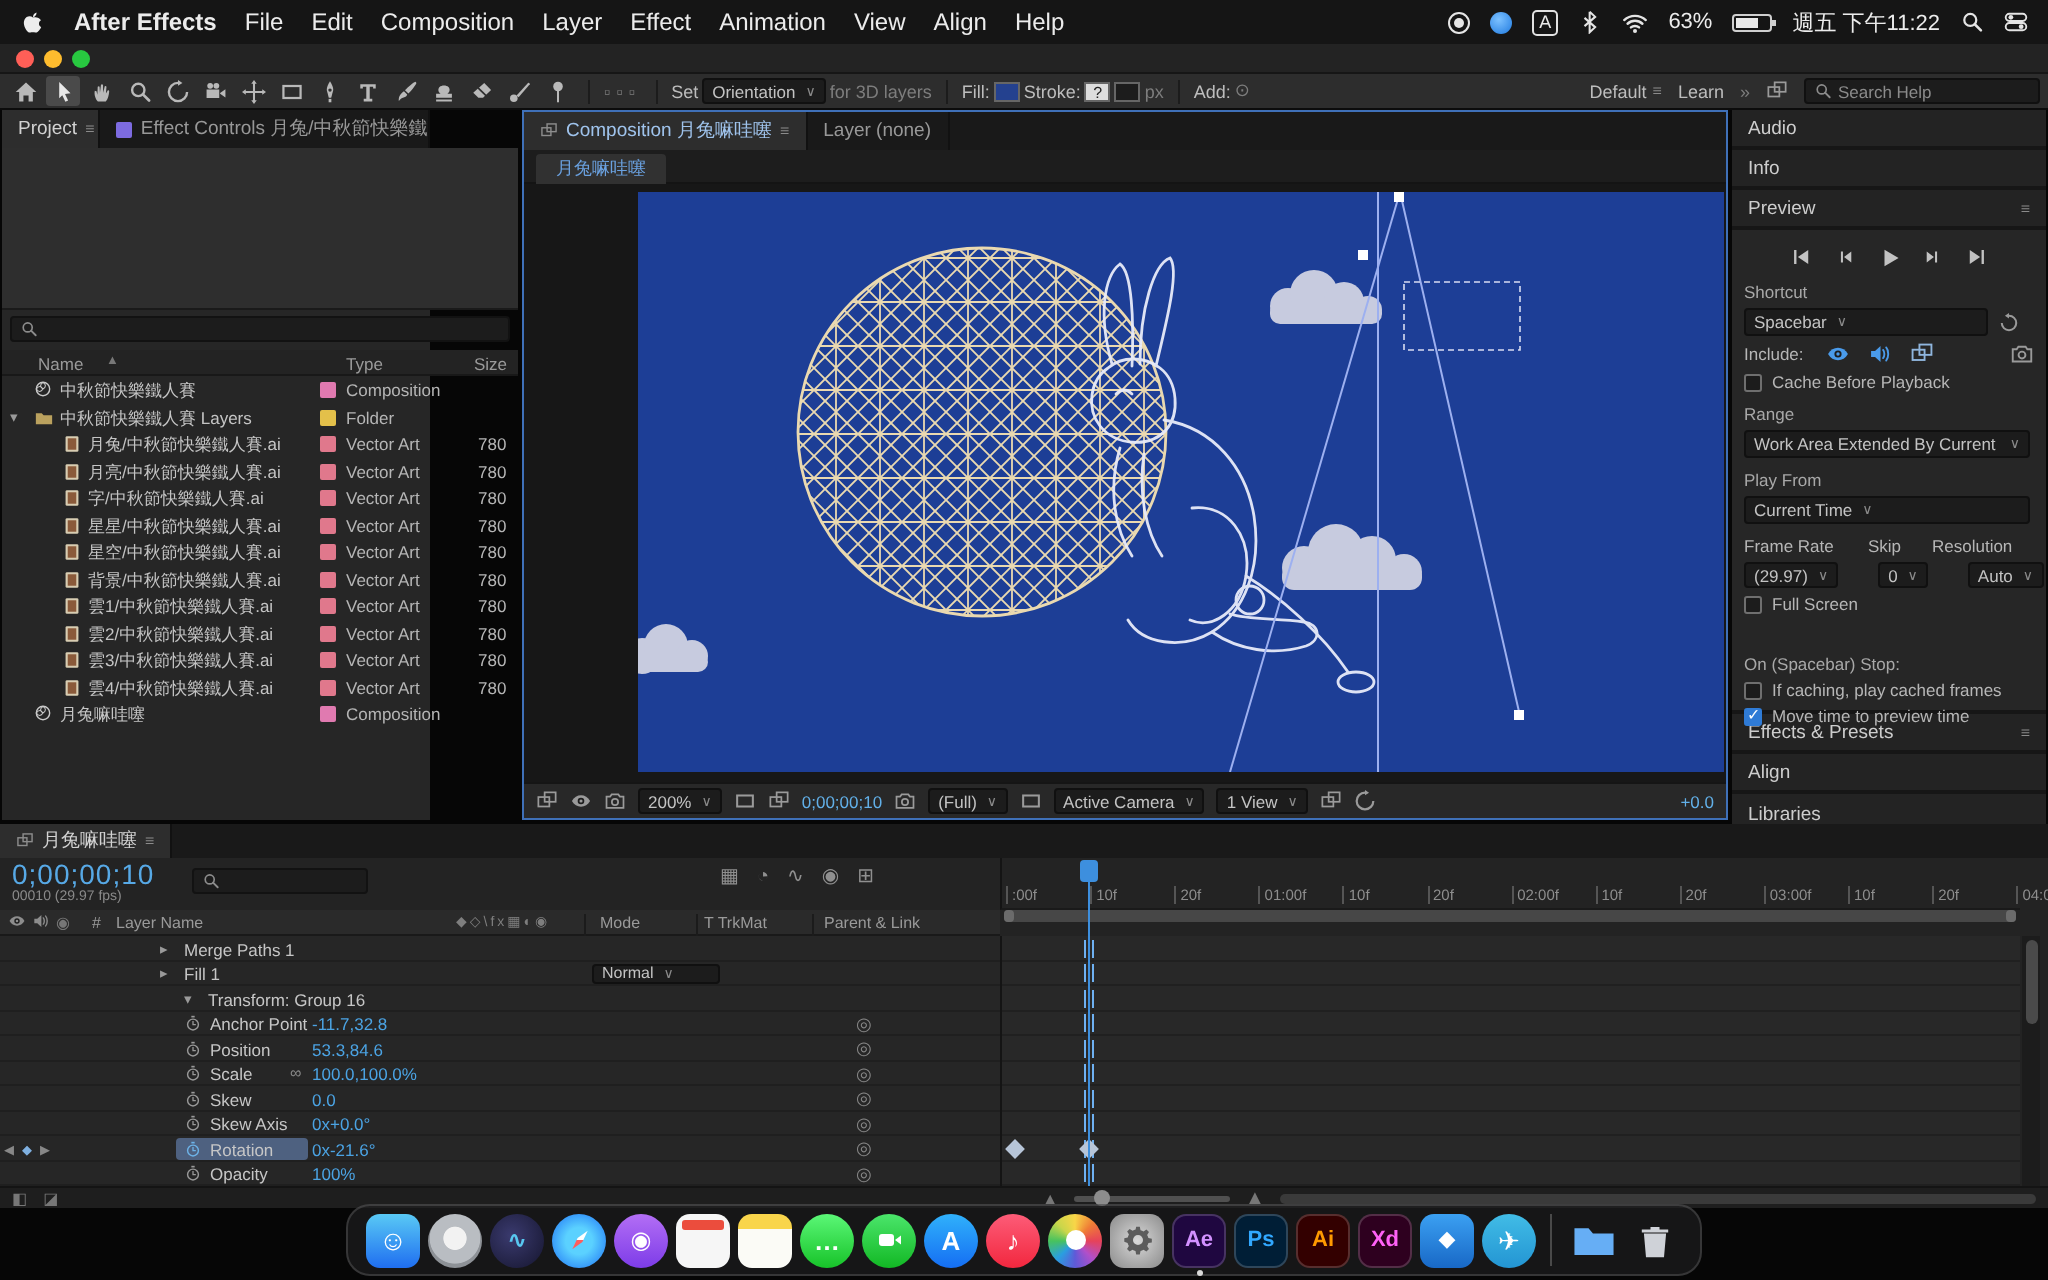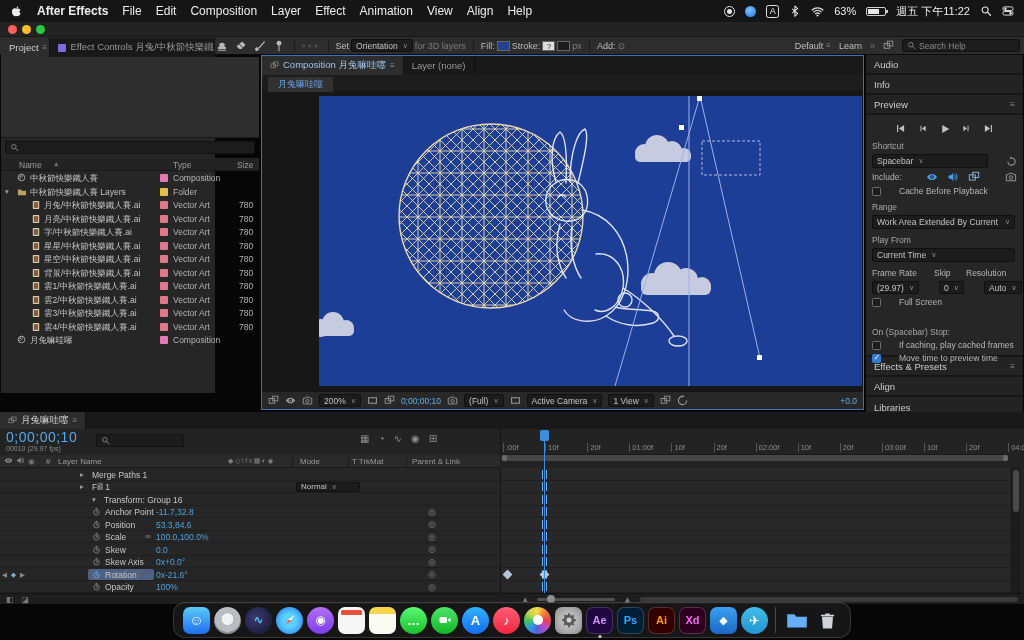--- a/index.html
+++ b/index.html
@@ -34,21 +34,21 @@
   .tb-search input{background:transparent;border:0;outline:0;color:#bbb;font-size:8.5px;width:92px}
   .tb-search input::placeholder{color:#8b8b8b}
   .dim{color:#7d7d7d}
   
   .panel{position:absolute;background:#262626}
   .ptabs{position:absolute;left:0;top:0;right:0;height:19px;background:#191919;display:flex;font-size:9.5px}
   .ptab{display:flex;align-items:center;gap:4px;padding:0 8px;color:#989898;border-right:1px solid #111;white-space:nowrap;overflow:hidden}
   .ptab.active{background:#2d2d2d;color:#d2d2d2}
   .hmb{color:#8b8b8b;font-size:8px}
   
-  #project{left:1px;top:38px;width:214px;height:355px}
+  #project{left:1px;top:55px;width:214px;height:355px}
   #prj-preview{position:absolute;left:0;top:19px;width:258px;height:81px;background:#2e2e2e;border-bottom:1px solid #1a1a1a}
   #prj-search{position:absolute;left:4px;top:103px;width:250px;height:13px;background:#1c1c1c;border:1px solid #121212;border-radius:2px;display:flex;align-items:center;gap:3px;padding:0 4px;color:#8c8c8c}
   #prj-search input{background:transparent;border:0;outline:0;color:#bbb;font-size:8.5px;width:220px}
   #prj-cols{position:absolute;left:0;top:120px;width:258px;height:13px;background:#232323;border-bottom:1px solid #181818;font-size:8.5px;color:#9a9a9a}
   #prj-cols span{position:absolute;top:1.5px}
   #prj-rows{position:absolute;left:0;top:133px;width:258px;height:176px}
   .prow{position:absolute;left:0;width:258px;height:13.5px;font-size:8.5px;color:#c4c4c4}
   .tw{position:absolute;top:2px;font-size:7.5px;color:#9a9a9a}
   .pic{position:absolute;top:2px}
   .pname{position:absolute;top:2px;white-space:nowrap;max-width:118px;overflow:hidden}
@@ -65,21 +65,21 @@
   .vs-ic{color:#9a9a9a;display:flex;align-items:center}
   .tc-blue{color:#62b0e8}
   
   #rightpanel{left:866px;top:55px;width:157px;height:355px;background:#262626;font-size:8.5px}
   .rp-h{height:20px;background:#232323;border-bottom:2px solid #161616;display:flex;align-items:center;padding:0 8px;color:#cdcdcd;font-size:9.5px}
   .rp-h .hmb{margin-left:auto}
   #rp-prev-body{height:242px;background:#262626;border-bottom:2px solid #161616;padding:5px 6px 0 6px;color:#b6b6b6}
   .transport{display:flex;justify-content:center;gap:7px;margin-top:2px}
   .tbtn{width:15px;height:13px;display:flex;align-items:center;justify-content:center;color:#c2c2c2}
   .rp-label{margin-top:6px;color:#a8a8a8}
-  .rp-row{display:flex;align-items:center;gap:18px;margin-top:3px}
+  .rp-row{display:flex;align-items:center;gap:5px;margin-top:3px}
   .rp-dd{width:122px;height:14px}
   .cb{width:9px;height:9px;border:1px solid #6f6f6f;background:#1c1c1c;border-radius:1.5px;display:inline-block;position:relative;flex:none}
   .cb.on{background:#2f7bd6;border-color:#2f7bd6}
   .cb.on::after{content:"✓";position:absolute;left:0.5px;top:-2px;font-size:8px;color:#fff}
   .inc-icons{display:flex;gap:9px;align-items:center;margin-left:6px}
   
   #timeline{left:0;top:412px;width:1024px;height:192px;background:#232323}
   #tl-tabrow{position:absolute;left:0;top:0;width:1024px;height:17px;background:#191919;display:flex;font-size:9.5px}
   #tl-head{position:absolute;left:0;top:17px;width:500px;height:26px;background:#232323}
   #tl-tc{position:absolute;left:6px;top:0;font-size:14px;color:#57a9e6;letter-spacing:0.5px}

